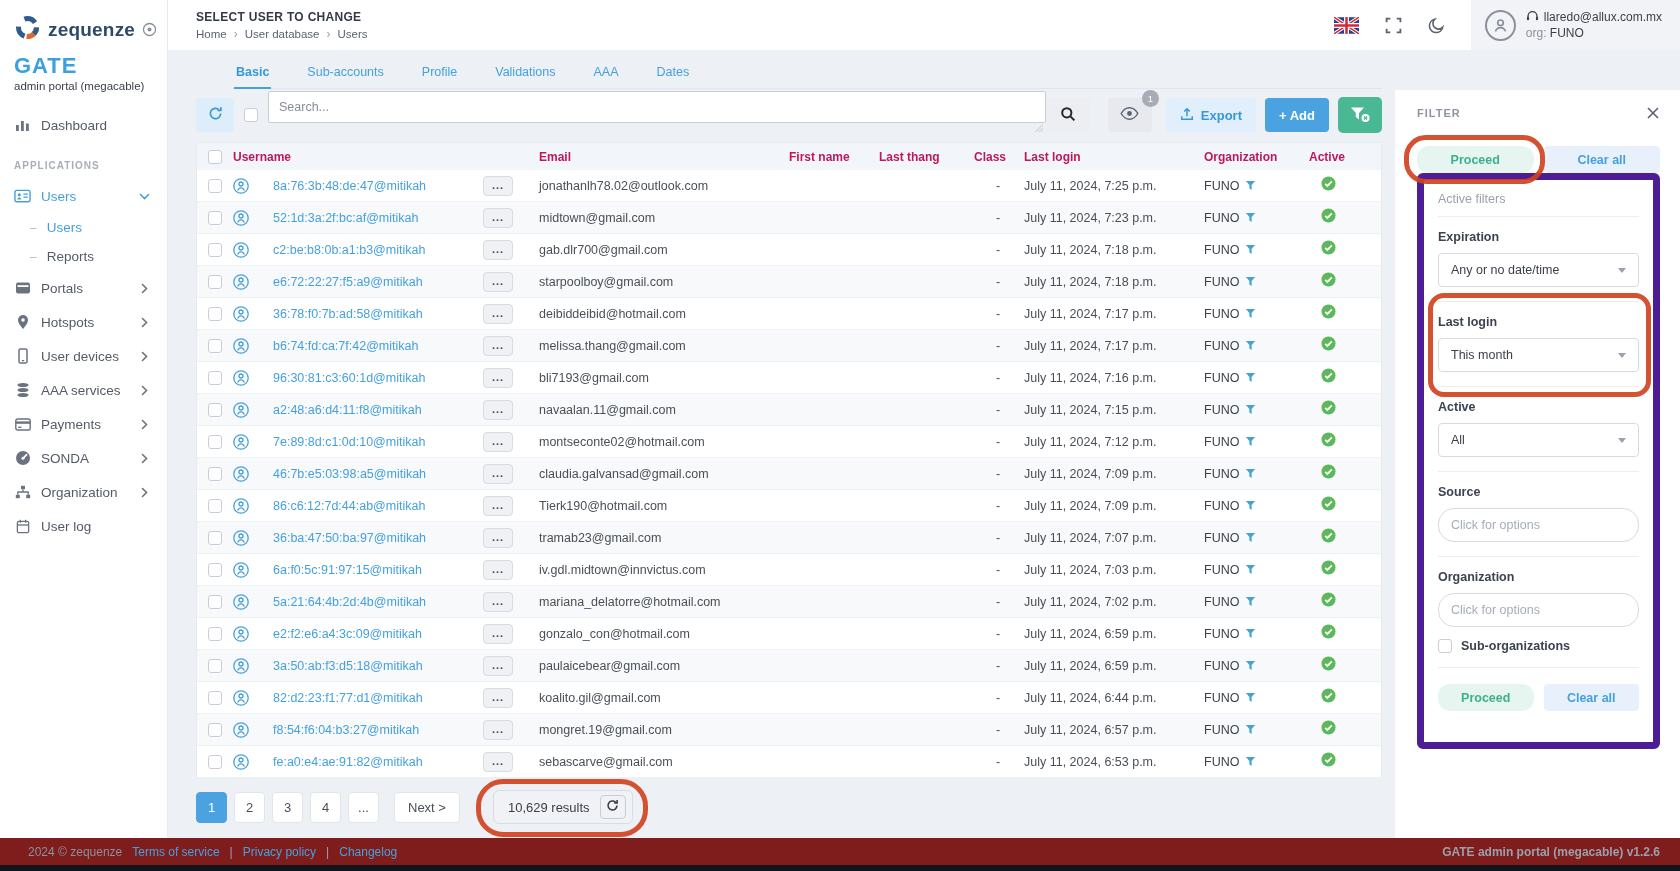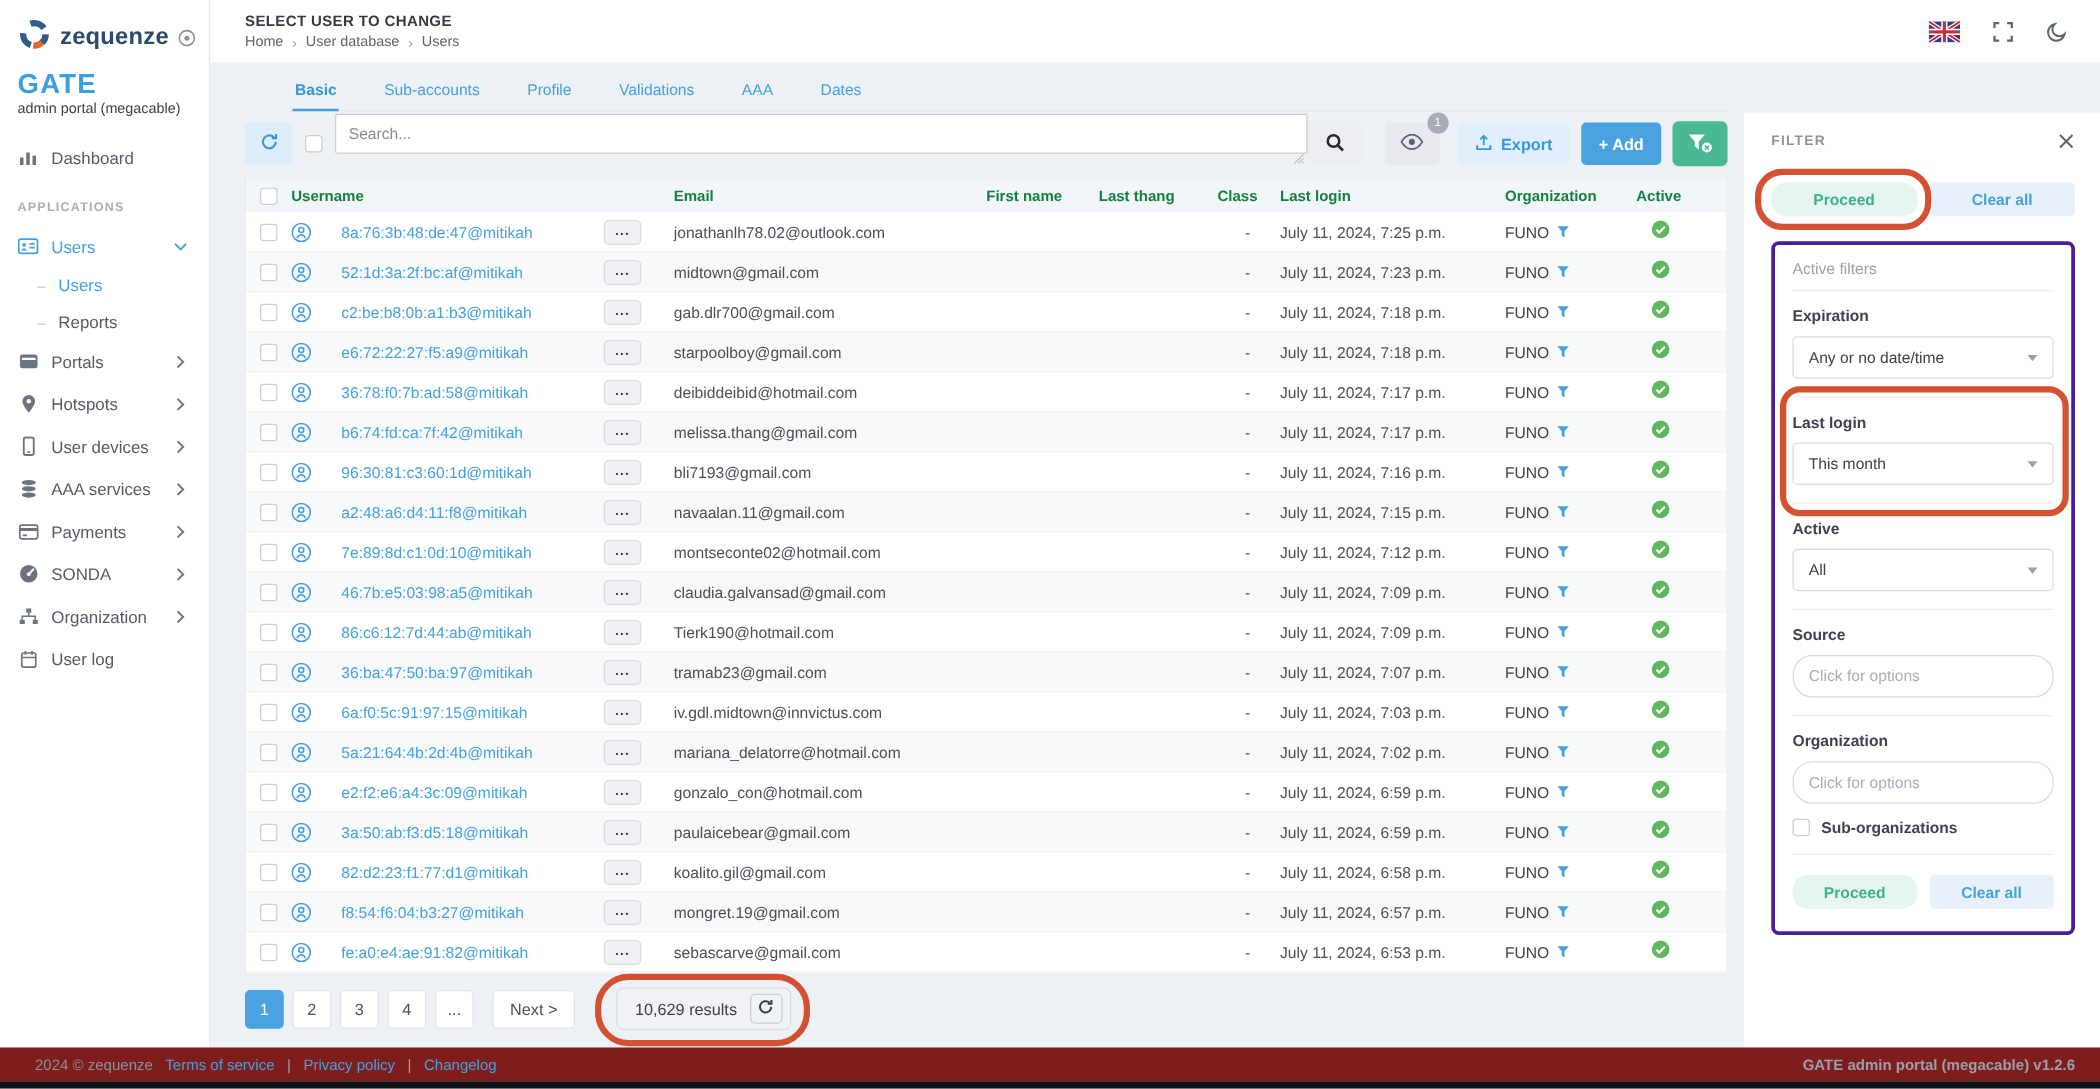--- a/index.html
+++ b/index.html
@@ -66,21 +66,21 @@
   .eye-btn { width:44px; height:34px; margin-left:18px; background:#e7e9ee; border:none; border-radius:4px; color:#5b6270; position:relative; display:flex; align-items:center; justify-content:center; cursor:pointer; }
   .eye-badge { position:absolute; top:-8px; right:-7px; width:17px; height:17px; background:#a7acb6; color:#fff; border-radius:50%; font-size:9.5px; display:flex; align-items:center; justify-content:center; }
   .export-btn { height:34px; margin-left:14px; background:#e1eefb; border:none; border-radius:4px; color:#3798d9; font-size:13px; font-weight:bold; padding:0 14px; display:flex; align-items:center; gap:7px; cursor:pointer; font-family:"Liberation Sans",sans-serif; }
   .add-btn { height:34px; margin-left:9px; background:#4aa3e0; border:none; border-radius:4px; color:#fff; font-size:13px; font-weight:bold; padding:0 14px; cursor:pointer; font-family:"Liberation Sans",sans-serif; }
   .filter-btn { width:44px; height:36px; margin-left:9px; background:#49b893; border:none; border-radius:5px; display:flex; align-items:center; justify-content:center; cursor:pointer; }
 
   
   .table { margin-top:10px; background:#fff; border:1px solid #e7eaee; border-bottom:none; }
   .thead, .trow { display:grid; grid-template-columns:34px 250px 56px 250px 90px 95px 50px 180px 105px 66px; align-items:center; }
   .thead { background:#f2f5f9; height:27px; }
-  .thead .cell { font-size:12px; font-weight:bold; color:#15803d; white-space:nowrap; overflow:hidden; }
+  .thead .cell { font-size:12px; font-weight:bold; color:#be185d; white-space:nowrap; overflow:hidden; }
   .c-username-h { grid-column:span 2; }
   .trow { height:32px; border-bottom:1px solid #eef0f3; background:#fff; }
   .trow.alt { background:#f7f9fb; }
   .cell { padding-left:2px; }
   .c-check { display:flex; justify-content:center; }
   .c-user { display:flex; align-items:center; gap:24px; overflow:hidden; white-space:nowrap; }
   .user-ic { color:#45a1dd; display:flex; flex-shrink:0; }
   .ulink { color:#45a1dd; font-size:12.5px; text-decoration:none; cursor:pointer; }
   .more-btn { background:#f0f1f4; border:1px solid #d8dbe0; border-radius:4px; width:30px; height:20px; font-size:11px; letter-spacing:1px; color:#3a3f48; cursor:pointer; line-height:1; font-weight:bold; font-family:"Liberation Sans",sans-serif; }
   .c-email, .c-text { font-size:12.5px; color:#4a4f58; white-space:nowrap; overflow:hidden; }
@@ -101,21 +101,21 @@
 
   
   .filter-panel { width:285px; flex-shrink:0; background:#fff; margin-top:40px; padding:16px 20px 0 22px; }
   .filter-head { display:flex; justify-content:space-between; align-items:center; }
   .filter-title { font-size:11px; font-weight:bold; letter-spacing:1px; color:#8e95a0; }
   .filter-close { color:#5b6270; cursor:pointer; display:flex; }
   .filter-actions { display:flex; gap:10px; margin-top:26px; position:relative; }
   .proceed-btn { flex:1; height:27px; background:#e6f5ef; border:none; border-radius:12px; color:#3eb08d; font-size:12.5px; font-weight:bold; cursor:pointer; font-family:"Liberation Sans",sans-serif; }
   .clear-btn { flex:1; height:27px; background:#e8f1fb; border:none; border-radius:4px; color:#45a1dd; font-size:12.5px; font-weight:bold; cursor:pointer; font-family:"Liberation Sans",sans-serif; }
   .proceed-wrap { flex:1; position:relative; display:flex; }
-  .filter-card { margin-top:20px; border:3px solid #4c1d95; border-radius:6px; padding:12px 14px 16px 14px; }
+  .filter-card { border:7px solid #4c1d95; border-radius:6px; padding:12px 14px 29px 14px; }
   .active-filters-label { font-size:12.5px; color:#9aa1ac; padding-bottom:10px; border-bottom:1px solid #eceef2; }
   .fgroup { padding:13px 0 14px 0; border-bottom:1px solid #eceef2; position:relative; }
   .fgroup.last { border-bottom:none; }
   .fgroup-label { font-size:12.5px; font-weight:bold; color:#3c4250; margin-bottom:9px; }
   .fselect { height:34px; border:1px solid #d7dbe1; border-radius:4px; background:#fff; display:flex; align-items:center; justify-content:space-between; padding:0 12px; cursor:pointer; }
   .fselect-value { font-size:12.5px; color:#3a3f48; }
   .caret-down { width:0; height:0; border-left:4px solid transparent; border-right:4px solid transparent; border-top:5px solid #9aa1ac; }
   .finput { width:100%; height:34px; border:1px solid #d7dbe1; border-radius:16px; padding:0 12px; font-size:12.5px; font-family:"Liberation Sans",sans-serif; color:#3a3f48; }
   .finput::placeholder { color:#a7adb8; }
   .suborg-row { display:flex; align-items:center; gap:9px; margin-top:12px; font-size:12.5px; font-weight:bold; color:#3c4250; }
@@ -339,20 +339,42 @@
           <span class="top-icon">
               <svg width="17" height="17" viewBox="0 0 16 16" fill="none" stroke="currentColor" stroke-width="1.7">
                 <path d="M1.5 5V1.5H5M11 1.5h3.5V5M14.5 11v3.5H11M5 14.5H1.5V11"></path>
               </svg>
             </span>
           <span class="top-icon">
               <svg width="17" height="17" viewBox="0 0 16 16">
                 <path d="M13.8 9.8A6.3 6.3 0 1 1 6.2 2.2a5.1 5.1 0 0 0 7.6 7.6Z" fill="none" stroke="currentColor" stroke-width="1.5"></path>
               </svg>
             </span>
+          <div class="user-block">
+            <span class="avatar">
+                <svg width="17" height="17" viewBox="0 0 16 16">
+                  <circle cx="8" cy="5.4" r="2.6" fill="none" stroke="currentColor" stroke-width="1.6"></circle>
+                  <path d="M3.2 13.6c1-2.4 2.8-3.6 4.8-3.6s3.8 1.2 4.8 3.6" fill="none" stroke="currentColor" stroke-width="1.6"></path>
+                </svg>
+              </span>
+            <div class="user-lines">
+              <div class="user-email">
+                <span class="icn"><svg width="13" height="12" viewBox="0 0 14 12">
+                      <path d="M2.2 8V6a4.8 4.8 0 0 1 9.6 0v2" fill="none" stroke="currentColor" stroke-width="1.4"></path>
+                      <rect x="1" y="6.8" width="2.3" height="3.8" rx="1" fill="currentColor"></rect>
+                      <rect x="10.7" y="6.8" width="2.3" height="3.8" rx="1" fill="currentColor"></rect>
+                    </svg></span>
+                <span>llaredo@allux.com.mx</span>
+              </div>
+              <div class="user-org">
+                <span class="org-label">org:</span>
+                <span class="org-name">FUNO</span>
+              </div>
+            </div>
+          </div>
         </div>
       </header>
 
       <div class="content-row">
         <main class="main-content">
           <div class="tabs">
               <div class="tab active">Basic</div>
               <div class="tab">Sub-accounts</div>
               <div class="tab">Profile</div>
               <div class="tab">Validations</div>
@@ -991,21 +1013,21 @@
                         <path d="M4.6 12.6c.8-1.9 2-2.8 3.4-2.8s2.6.9 3.4 2.8" fill="none" stroke="currentColor" stroke-width="1.3"></path>
                       </svg>
                     </span>
                     <a class="ulink">82:d2:23:f1:77:d1@mitikah</a>
                   </span>
                   <span class="cell c-more"><button class="more-btn">...</button></span>
                   <span class="cell c-email">koalito.gil@gmail.com</span>
                   <span class="cell c-text"></span>
                   <span class="cell c-text"></span>
                   <span class="cell c-class">-</span>
-                  <span class="cell c-text">July 11, 2024, 6:58 p.m.</span>
+                  <span class="cell c-text">July 11, 2024, 6:44 p.m.</span>
                   <span class="cell c-org">
                     <span>FUNO</span>
                     <span class="org-funnel">
                       <svg width="11" height="11" viewBox="0 0 12 12">
                         <path d="M1 1h10L7.2 5.4V11L4.8 9.3V5.4Z" fill="#45a1dd"></path>
                       </svg>
                     </span>
                   </span>
                   <span class="cell c-active">
                     <span class="icn"><svg width="15" height="15" viewBox="0 0 16 16">

